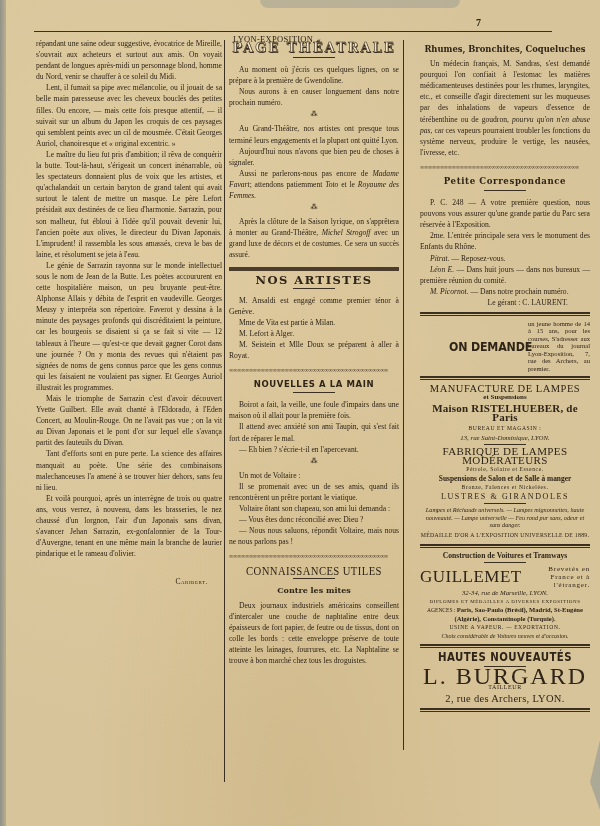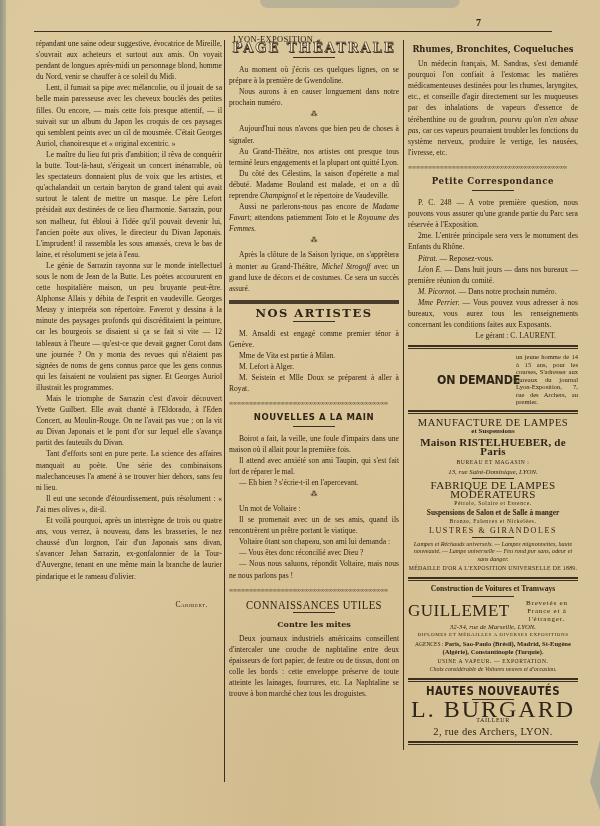--- a/index.html
+++ b/index.html
@@ -20,21 +20,21 @@
   .running-head { position:absolute; top:18px; left:0; width:600px; height:14px; font-size:8.5px; letter-spacing:.3px; }
   .running-head .title { position:absolute; left:233px; top:16px; }
   .running-head .pnum { position:absolute; left:476px; top:-1px; font-weight:bold; font-size:10px; }
   .top-rule { position:absolute; top:31px; left:34px; width:518px; height:1px; background:#3b2f22; }
 
   .col { position:absolute; top:38px; font-size:7.6px; line-height:11.1px; text-align:justify; hyphens:auto; }
   .col p { margin:0; text-indent:10px; }
   .col p.noind { text-indent:0; }
   .col1 { left:36px; width:186px; }
   .col2 { left:229px; width:170px; }
-  .col3 { left:408px; width:170px; }
+  .col3 { left:420px; width:170px; }
   .vrule { position:absolute; width:1px; background:#3b2f22; }
 
   .sig { text-align:right; font-variant:small-caps; letter-spacing:.5px; margin-top:17px; padding-right:14px; }
 
   .h-outline { text-align:center; font-family:"DejaVu Serif", serif; font-weight:bold; font-size:13px; letter-spacing:2px; color:#efe2c2; -webkit-text-stroke:.6px #3a2d1e; text-shadow:0.6px 0.6px 0 #3a2d1e; margin:4px 0 4px; }
   .h-bold { text-align:center; font-family:"DejaVu Serif", serif; font-weight:bold; font-size:11.5px; letter-spacing:1.5px; margin:4px 0 2px; }
   .h-caps { text-align:center; font-family:"DejaVu Sans", sans-serif; font-weight:bold; font-size:8.5px; letter-spacing:.6px; margin:4px 0 2px; }
   .h-condensed { text-align:center; font-family:"Liberation Serif", serif; font-size:13px; letter-spacing:.5px; transform:scaleX(.82); margin:4px 0 2px; }
   .h-sub { text-align:center; font-family:"DejaVu Serif", serif; font-weight:bold; font-size:8px; margin:4px 0 3px; }
   .short-rule { width:42px; height:1px; background:#3b2f22; margin:2px auto 6px; }
@@ -46,21 +46,21 @@
 
   .ad { text-align:center; }
   .ad .big { font-size:12px; letter-spacing:.5px; }
   .ad .small { font-size:5.6px; letter-spacing:.6px; }
   .ad .it { font-style:italic; font-size:6.8px; }
   .ad .bold { font-weight:bold; }
   .ad-demande { display:flex; align-items:center; gap:3px; font-size:6.6px; line-height:7.5px; text-align:justify;margin-left:29px; }
   .ad-demande .demande-title { font-family:"DejaVu Sans", sans-serif; font-weight:bold; font-size:13px; line-height:13px; letter-spacing:-.2px; white-space:nowrap; transform:scaleX(.85); transform-origin:left; width:76px; }
   .guillemet { display:flex; align-items:center; justify-content:center; gap:6px; }
   .guillemet .name { font-size:17px; letter-spacing:.5px; }
-  .guillemet .brev { font-size:7px; letter-spacing:.8px; line-height:8px; text-align:center; }
+  .guillemet .brev { font-size:7px; letter-spacing:.8px; line-height:8px; text-align:right; }
   .burgard { font-size:24px; letter-spacing:2px; margin:4px 0 0; }
   .hautes { font-family:"DejaVu Sans", sans-serif; font-weight:bold; font-size:12px; letter-spacing:.5px; transform:scaleX(.85); margin:4px 0 2px; }
 </style>
 </head>
 <body>
 
 <div class="edge-left"></div>
 <div class="edge-top"></div>
 <div class="edge-right"></div>
 
@@ -73,34 +73,32 @@
 <div class="vrule" style="left:224px; top:40px; height:742px;"></div>
 <div class="vrule" style="left:403px; top:40px; height:710px;"></div>
 
 <div class="col col1">
   <p class="noind">répandant une saine odeur suggestive, évocatrice de Mireille, s'ouvrait aux acheteurs et surtout aux amis. On voyait pendant de longues après-midi un personnage blond, homme du Nord, venir se chauffer à ce soleil du Midi.</p>
   <p>Lent, il fumait sa pipe avec mélancolie, ou il jouait de sa belle main paresseuse avec les cheveux bouclés des petites filles. Ou encore, — mais cette fois presque attentif, — il suivait sur un album du Japon les croquis de ces paysages qui semblent peints avec un cil de mousmée. C'était Georges Auriol, chanoiresque et « original excentric. »</p>
   <p>Le maître du lieu fut pris d'ambition; il rêva de conquérir la butte. Tout-là-haut, s'érigeait un concert inénarrable, où les spectateurs donnaient plus de voix que les artistes, et qu'achalandait un certain baryton de grand talent qui avait surtout le talent de mettre un masque. Le père Lefort présidait aux destinées de ce lieu d'harmonie. Sarrazin, pour son malheur, fut ébloui à l'idée qu'il pouvait devenir lui, l'ancien poète aux olives, le directeur du Divan Japonais. L'imprudent! il rassembla les sous amassés, creva le bas de laine, et résolument se jeta à l'eau.</p>
   <p>Le génie de Sarrazin rayonna sur le monde intellectuel sous le nom de Jean de la Butte. Les poètes accoururent en cette hospitalière maison, un peu bruyante peut-être. Alphonse Allais y débita de l'esprit en vaudeville. Georges Meusy y interpréta son répertoire. Faverot y dessina à la minute des paysages profonds qui discréditaient la peinture, car les bourgeois se disaient si ça se fait si vite — 12 tableaux à l'heure — qu'est-ce que devait gagner Corot dans une journée ? On y monta des revues qui n'étaient pas signées de noms de gens connus parce que les gens connus qui les faisaient ne voulaient pas signer. Et Georges Auriol illustrait les programmes.</p>
   <p>Mais le triomphe de Sarrazin c'est d'avoir découvert Yvette Guilbert. Elle avait chanté à l'Eldorado, à l'Eden Concert, au Moulin-Rouge. On ne l'avait pas vue ; on la vit au Divan Japonais et le pont d'or sur lequel elle s'avança partit des fauteuils du Divan.</p>
   <p>Tant d'efforts sont en pure perte. La science des affaires manquait au poète. Une série des combinaisons malechanceuses l'a amené à se trouver hier dehors, sans feu ni lieu.</p>
-  <p>Il eut une seconde d'étourdissement, puis résolument : « J'ai mes olives », dit-il.</p>
   <p>Et voilà pourquoi, après un interrègne de trois ou quatre ans, vous verrez, à nouveau, dans les brasseries, le nez chaussé d'un lorgnon, l'air d'un Japonais sans divan, s'avancer Jehan Sarrazin, ex-gonfalonnier de la Tour-d'Auvergne, tenant en une même main la branche de laurier pindarique et le rameau d'olivier.</p>
   <div class="sig">Caribert.</div>
 </div>
 
 <div class="col col2">
   <div class="h-outline">PAGE THÉATRALE</div>
   <div class="short-rule"></div>
   <p>Au moment où j'écris ces quelques lignes, on se prépare à la première de Gwendoline.</p>
   <p>Nous aurons à en causer longuement dans notre prochain numéro.</p>
   <div class="stars">⁂</div>
+  <p>Au Grand-Théâtre, nos artistes ont presque tous terminé leurs engagements et la plupart ont quitté Lyon.</p>
   <p>Aujourd'hui nous n'avons que bien peu de choses à signaler.</p>
-  <p>Au Grand-Théâtre, nos artistes ont presque tous terminé leurs engagements et la plupart ont quitté Lyon.</p>
-  <p><span>Du côté des Célestins, la saison d'opérette a mal débuté. Madame Bouland est malade, et on a dû reprendre </span><em>Champignol</em><span> et le répertoire de Vaudeville.</span></p>
   <p><span>Aussi ne parlerons-nous pas encore de </span><em>Madame Favart</em><span>; attendons patiemment </span><em>Toto</em><span> et le </span><em>Royaume des Femmes.</em></p>
   <div class="stars">⁂</div>
   <p><span>Après la clôture de la Saison lyrique, on s'apprêtera à monter au Grand-Théâtre, </span><em>Michel Strogoff</em><span> avec un grand luxe de décors et de costumes. Ce sera un succès assuré.</span></p>
 
   <div class="thick-rule"></div>
   <div class="h-bold">NOS ARTISTES</div>
   <div class="short-rule"></div>
   <p>M. Ansaldi est engagé comme premier ténor à Genève.</p>
   <p>Mme de Vita est partie à Milan.</p>
   <p>M. Lefort à Alger.</p>
@@ -131,21 +129,20 @@
   <p><span>Un médecin français, M. Sandras, s'est demandé pourquoi l'on confiait à l'estomac les matières médicamenteuses destinées pour les rhumes, laryngites, etc., et conseille d'agir directement sur les muqueuses par des inhalations de vapeurs d'essence de térébenthine ou de goudron, </span><em>pourvu qu'on n'en abuse pas</em><span>, car ces vapeurs pourraient troubler les fonctions du système nerveux, produire le vertige, les nausées, l'ivresse, etc.</span></p>
 
   <div class="wavy">∞∞∞∞∞∞∞∞∞∞∞∞∞∞∞∞∞∞∞∞∞∞∞∞∞∞∞∞∞∞∞∞∞∞∞∞∞∞∞∞</div>
   <div class="h-sub" style="font-size:8.6px; letter-spacing:.6px;">Petite Correspondance</div>
   <div class="short-rule"></div>
   <p><span>P. C. 248</span><span> — A votre première question, nous pouvons vous assurer qu'une grande partie du Parc sera réservée à l'Exposition.</span></p>
   <p><span>2me.</span><span> L'entrée principale sera vers le monument des Enfants du Rhône.</span></p>
   <p><em>Pitrat.</em><span> — Reposez-vous.</span></p>
   <p><em>Léon E.</em><span> — Dans huit jours — dans nos bureaux — première réunion du comité.</span></p>
   <p><em>M. Picornot.</em><span> — Dans notre prochain numéro.</span></p>
-  <p><em>Mme Perrier.</em><span> — Vous pouvez vous adresser à nos bureaux, vous aurez tous les renseignements concernant les conditions faites aux Exposants.</span></p>
   <div style="text-align:right; padding-right:22px;">Le gérant : C. LAURENT.</div>
 
   <div class="double-rule"></div>
   <div class="ad-demande">
     <span class="demande-title">ON DEMANDE</span>
     <span>un jeune homme de 14 à 15 ans, pour les courses, S'adresser aux bureaux du journal Lyon-Exposition, 7, rue des Archers, au premier.</span>
   </div>
   <div class="double-rule"></div>
 
   <div class="ad" style="line-height:9px;">

